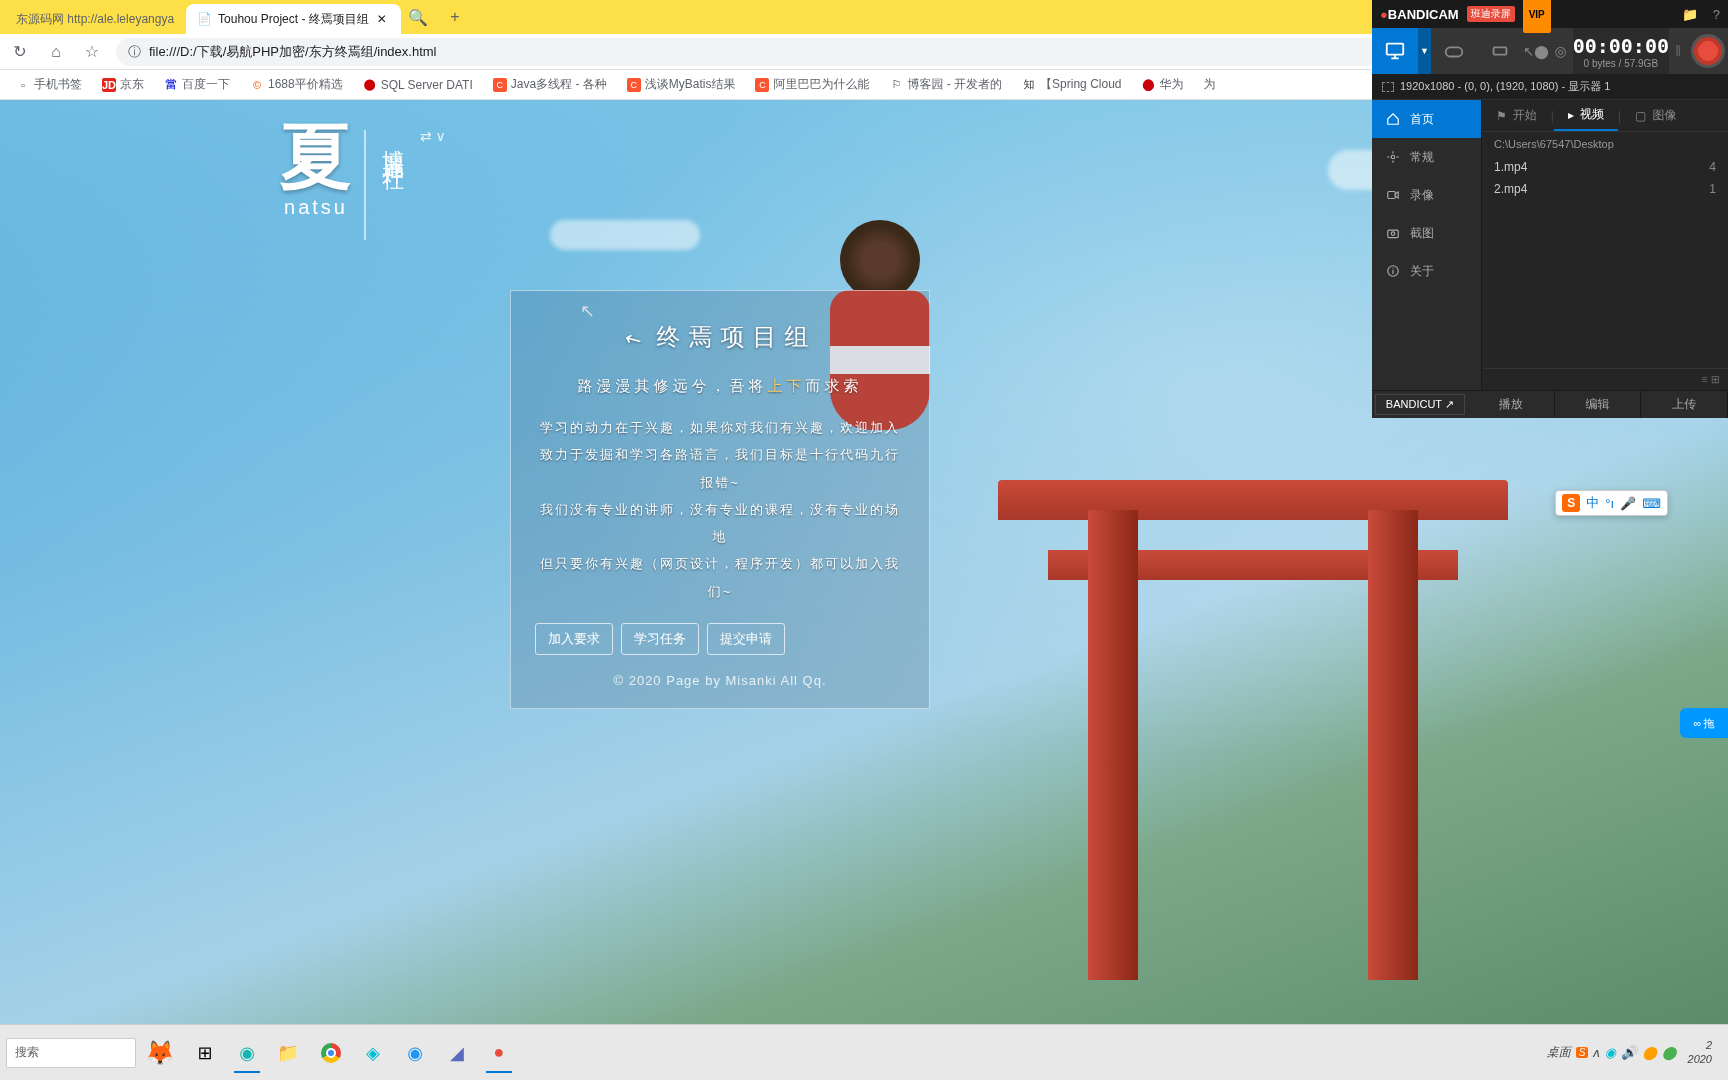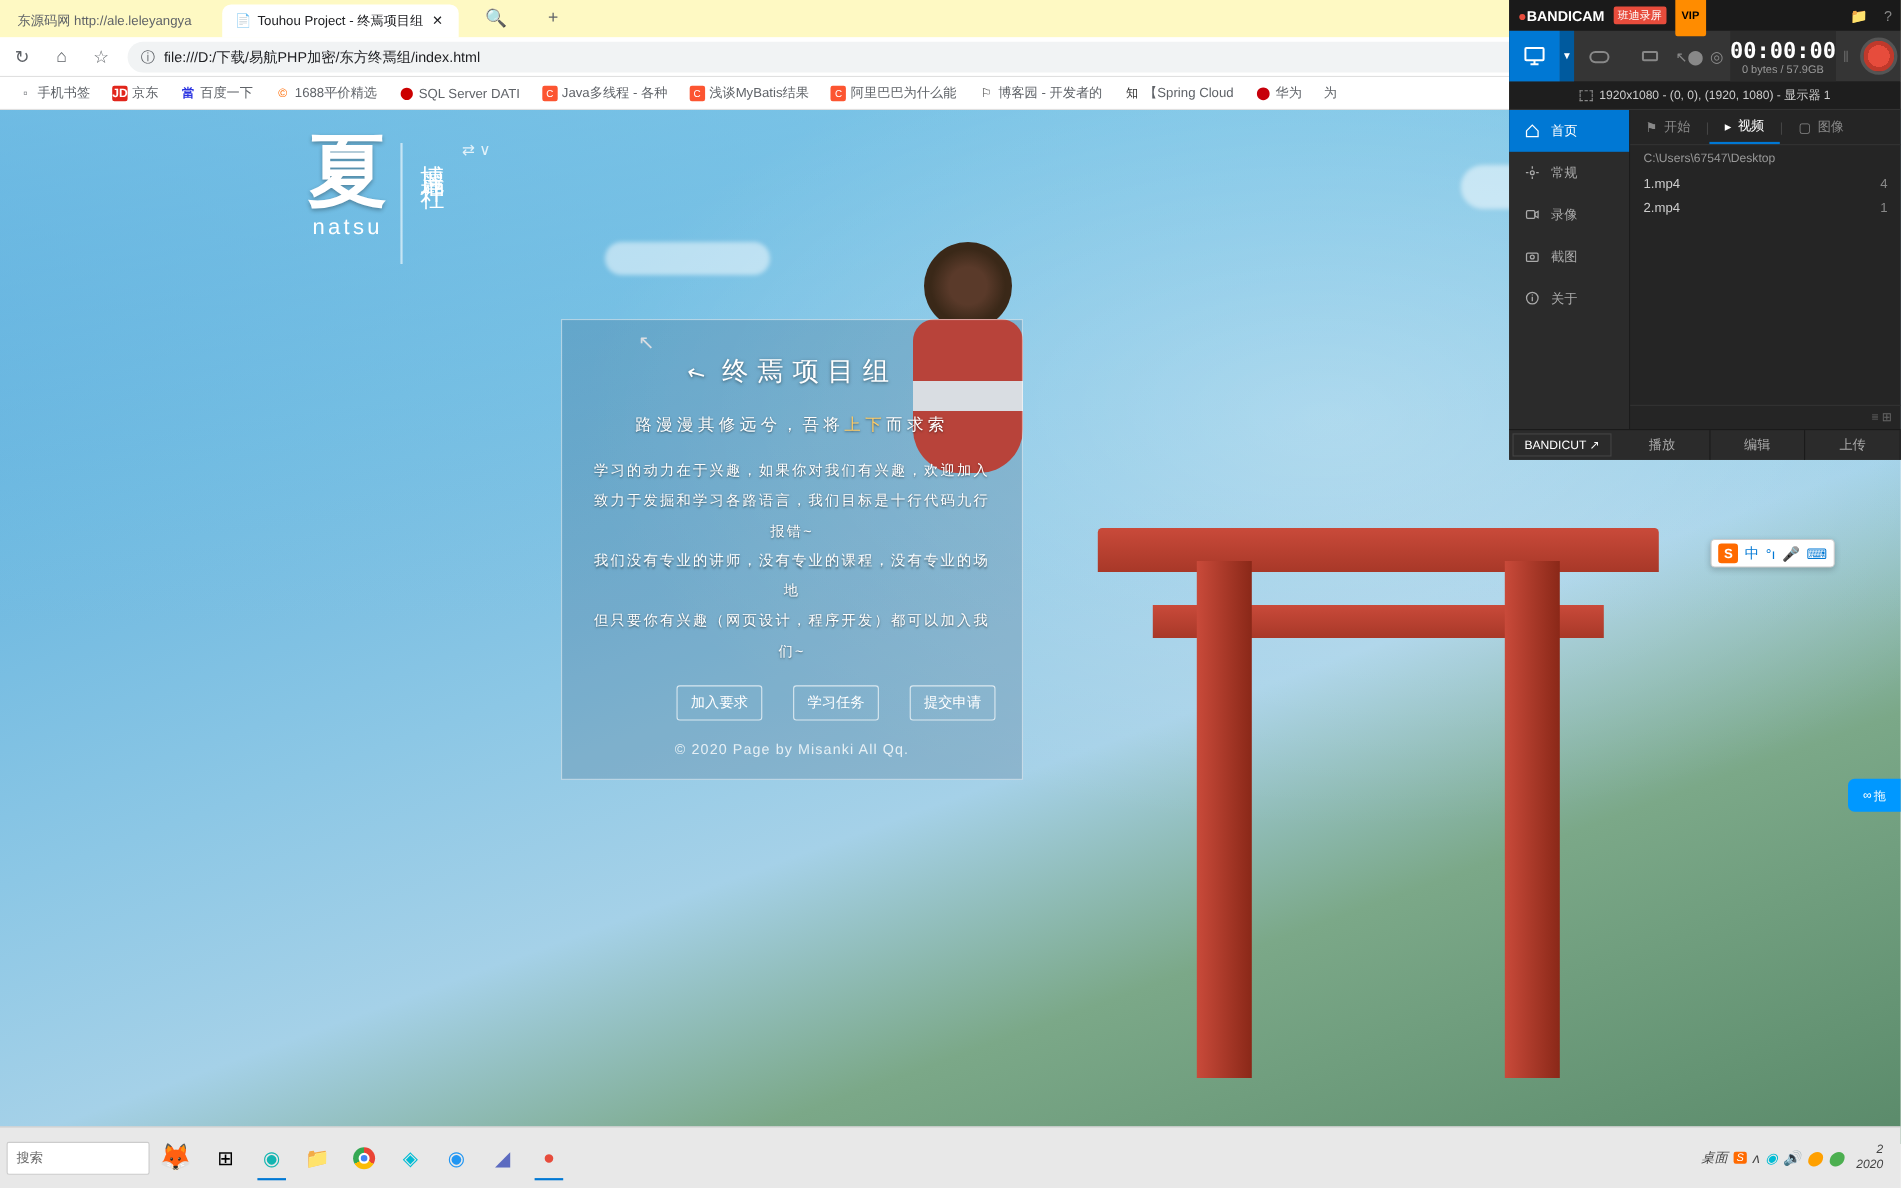--- a/index.html
+++ b/index.html
@@ -1,20 +1,20 @@
 <!DOCTYPE html>
 <html><head>
 <meta charset="utf-8">
 <style>
 * { margin: 0; padding: 0; box-sizing: border-box; font-family: "Microsoft YaHei", Arial, sans-serif; }
 body { width: 1728px; height: 1080px; overflow: hidden; position: relative; background: #f0f0f0; }
 
 
 .browser { position: absolute; top: 0; left: 0; right: 0; bottom: 40px; background: #fff; }
-.tab-bar { height: 34px; background: #fef9c3; display: flex; align-items: center; padding: 0 4px; gap: 16px; }
+.tab-bar { height: 34px; background: #fde047; display: flex; align-items: center; padding: 0 4px; }
 .tab { height: 30px; display: flex; align-items: center; padding: 0 12px; font-size: 12px; color: #5f6368; gap: 6px; border-radius: 8px 8px 0 0; margin-top: 4px; }
 .tab.active { background: #fff; color: #202124; }
 .tab-close { width: 14px; height: 14px; display: flex; align-items: center; justify-content: center; border-radius: 50%; font-size: 12px; }
 .tab-icon { width: 14px; height: 14px; display: flex; align-items: center; justify-content: center; }
 .tab-new { width: 28px; height: 28px; display: flex; align-items: center; justify-content: center; font-size: 16px; color: #5f6368; margin-left: 8px; }
 .tab-ext { width: 28px; height: 28px; display: flex; align-items: center; justify-content: center; margin-left: 4px; }
 
 .addr-bar { height: 36px; background: #fff; display: flex; align-items: center; padding: 0 8px; gap: 12px; border-bottom: 1px solid #e0e0e0; }
 .addr-btn { width: 24px; height: 24px; display: flex; align-items: center; justify-content: center; color: #5f6368; font-size: 16px; }
 .addr-input { flex: 1; height: 28px; background: #f1f3f4; border-radius: 14px; display: flex; align-items: center; padding: 0 12px; font-size: 13px; color: #5f6368; gap: 8px; }
@@ -58,21 +58,21 @@
 .logo-arrow { font-size: 14px; margin-top: 8px; opacity: 0.8; }
 
 
 .card { position: absolute; top: 190px; left: 510px; width: 420px; border: 1px solid rgba(255,255,255,0.5); background: rgba(0,30,60,0.15); padding: 30px 24px 20px; text-align: center; color: #fff; }
 .card-title { font-size: 24px; letter-spacing: 8px; margin-bottom: 24px; text-shadow: 0 1px 3px rgba(0,0,0,0.5); display: flex; align-items: center; justify-content: center; gap: 8px; }
 .card-arrow { font-size: 20px; transform: rotate(-30deg); display: inline-block; }
 .card-subtitle { font-size: 15px; letter-spacing: 4px; margin-bottom: 18px; text-shadow: 0 1px 2px rgba(0,0,0,0.5); }
 .card-subtitle .hl { color: #ffcc66; }
 .card-text { font-size: 13px; letter-spacing: 2px; line-height: 2.1; margin-bottom: 18px; text-shadow: 0 1px 2px rgba(0,0,0,0.5); }
 .card-emoji { font-size: 14px; }
-.card-btns { display: flex; justify-content: flex-end; gap: 28px; margin-top: 18px; }
+.card-btns { display: flex; justify-content: flex-start; gap: 8px; margin-top: 18px; }
 .card-btn { border: 1px solid rgba(255,255,255,0.7); padding: 6px 12px; font-size: 13px; color: #fff; background: transparent; border-radius: 3px; cursor: pointer; }
 .card-footer { font-size: 13px; color: rgba(255,255,255,0.8); margin-top: 18px; letter-spacing: 1px; }
 
 
 .char { position: absolute; top: 100px; left: 800px; width: 180px; height: 250px; }
 .char::before { content: ''; position: absolute; top: 20px; left: 40px; width: 80px; height: 80px; background: radial-gradient(circle, #5a3a2a 30%, #3a2818 60%); border-radius: 50%; }
 .char::after { content: ''; position: absolute; top: 90px; left: 30px; width: 100px; height: 140px; background: linear-gradient(180deg, #d94a3a 40%, #fff 40%, #fff 60%, #d94a3a 60%); border-radius: 20px 20px 40px 40px; }
 
 .cursor-fx { position: absolute; top: 200px; left: 580px; font-size: 18px; color: #fff; }
 
@@ -90,21 +90,21 @@
 .bc-mode-btn.active { background: #0078d4; color: #fff; }
 .bc-mode-btn svg { width: 22px; height: 22px; }
 .bc-mode-drop { width: 14px; background: #005a9e; color: #fff; display: flex; align-items: center; justify-content: center; font-size: 9px; }
 .bc-timer { flex: 1; display: flex; flex-direction: column; align-items: center; justify-content: center; background: #2b2b2b; }
 .bc-time { font-size: 20px; font-family: monospace; color: #fff; font-weight: bold; }
 .bc-bytes { font-size: 10px; color: #999; }
 .bc-rec { width: 44px; display: flex; align-items: center; justify-content: center; }
 .bc-rec-circle { width: 34px; height: 34px; border-radius: 50%; border: 3px solid #555; background: radial-gradient(circle, #e74c3c 50%, #c0392b 50%); }
 .bc-pause { width: 20px; display: flex; align-items: center; justify-content: center; color: #666; font-size: 14px; }
 
-.bc-display { height: 26px; background: #1e1e1e; display: flex; align-items: center; padding: 0 10px; font-size: 11px; color: #ccc; gap: 6px; border-bottom: 1px solid #333; justify-content: center; }
+.bc-display { height: 26px; background: #1e1e1e; display: flex; align-items: center; padding: 0 10px; font-size: 11px; color: #ccc; gap: 6px; border-bottom: 1px solid #333; }
 .bc-display-icon { width: 12px; height: 10px; border: 1px dashed #888; }
 
 .bc-body { display: flex; height: 290px; }
 .bc-nav { width: 110px; background: #2b2b2b; border-right: 1px solid #1a1a1a; }
 .bc-nav-item { height: 38px; display: flex; align-items: center; padding: 0 14px; gap: 10px; font-size: 12px; color: #aaa; cursor: pointer; }
 .bc-nav-item.active { background: #0078d4; color: #fff; }
 .bc-nav-item svg, .bc-nav-item .nav-ico { width: 14px; height: 14px; }
 
 .bc-content { flex: 1; background: #252525; display: flex; flex-direction: column; }
 .bc-tabs { height: 32px; display: flex; align-items: center; border-bottom: 1px solid #333; }

